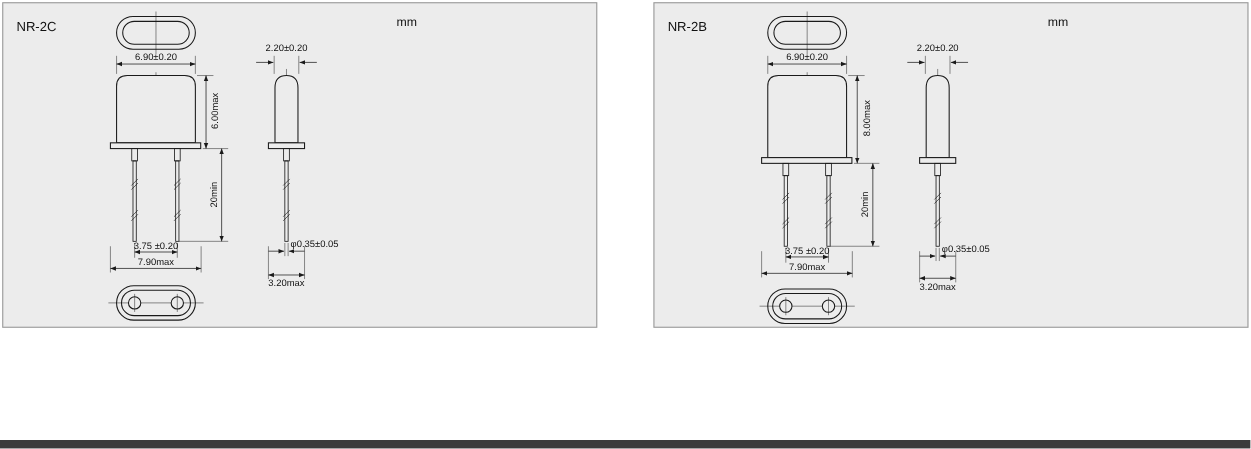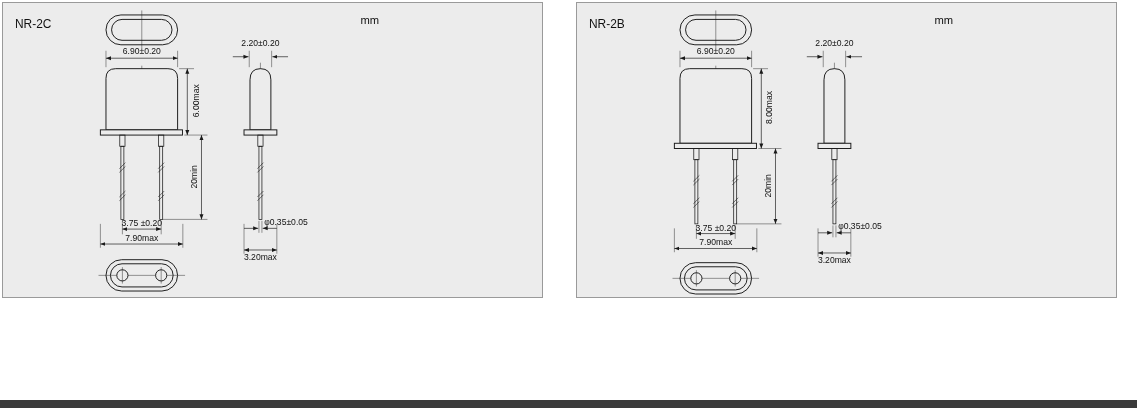--- a/index.html
+++ b/index.html
@@ -1,21 +1,21 @@
 <!DOCTYPE html>
 <html><head>
 <meta charset="utf-8">
 <style>
   html,body{margin:0;padding:0;background:#ffffff;}
   #stage{position:relative;width:1137px;height:408px;background:#ffffff;overflow:hidden;
          font-family:"Liberation Sans",sans-serif;}
   .panel{position:absolute;top:2px;height:296px;width:541px;background:#ececec;
          border:1px solid #9a9a9a;box-sizing:border-box;}
   #panel-left{left:2px;}
-  #panel-right{left:576px;text-align:right;}
+  #panel-right{left:594px;text-align:right;}
   .panel svg{display:block;width:100%;height:100%;}
   svg text{fill:#111;stroke:none;font-family:"Liberation Sans",sans-serif;}
   .dim-text{font-size:11.5px;}
   .title-text{font-size:16px;}
   .unit-text{font-size:15px;}
   .outline{fill:#ececec;stroke:#1a1a1a;stroke-width:1.3;}
   .thin{stroke:#1a1a1a;stroke-width:0.6;fill:none;}
   .dimline{stroke:#1a1a1a;stroke-width:0.9;fill:none;}
   .leadline{fill:none;stroke:#1a1a1a;stroke-width:1;}
   .crimp{stroke:#1a1a1a;stroke-width:0.8;fill:none;}

